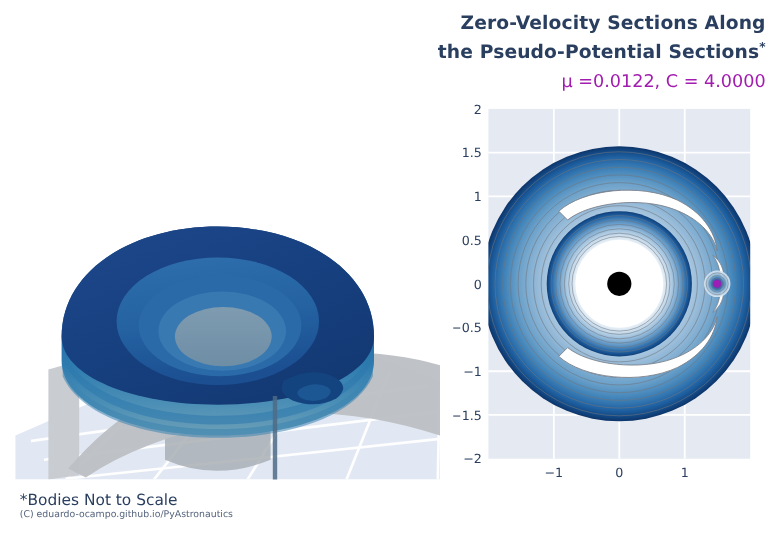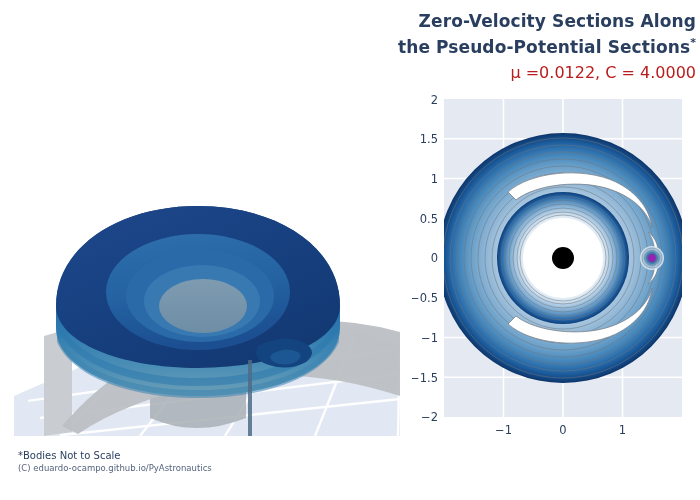--- a/index.html
+++ b/index.html
@@ -17,29 +17,29 @@
     position:absolute;left:0;top:10px;width:696px;
     text-align:right;
     pointer-events:none;
   }
   .title-line{
     font-size:17px;font-weight:bold;color:#2a3f5f;
     line-height:22px;letter-spacing:.1px;
   }
   .title-line .star{font-size:11px;vertical-align:super;}
   .subtitle-line{
-    font-size:16px;font-weight:normal;color:#b91c1c;
+    font-size:16px;font-weight:normal;color:#a21caf;
     line-height:24px;margin-top:3px;
   }
 
   
   #footer{
     position:absolute;left:18px;top:449px;width:400px;
   }
-  .foot1{font-size:10px;color:#2a3f5f;line-height:13px;}
+  .foot1{font-size:14px;color:#2a3f5f;line-height:13px;}
   .foot2{font-size:8.5px;color:#55637d;line-height:13px;}
 
   
   #panel-3d{position:absolute;left:0px;top:96px;width:400px;height:340px;}
   #panel-contour{position:absolute;left:412px;top:86px;width:288px;height:360px;}
   svg{display:block;}
   text{font-family:"DejaVu Sans",sans-serif;}
 </style>
 </head>
 <body>

